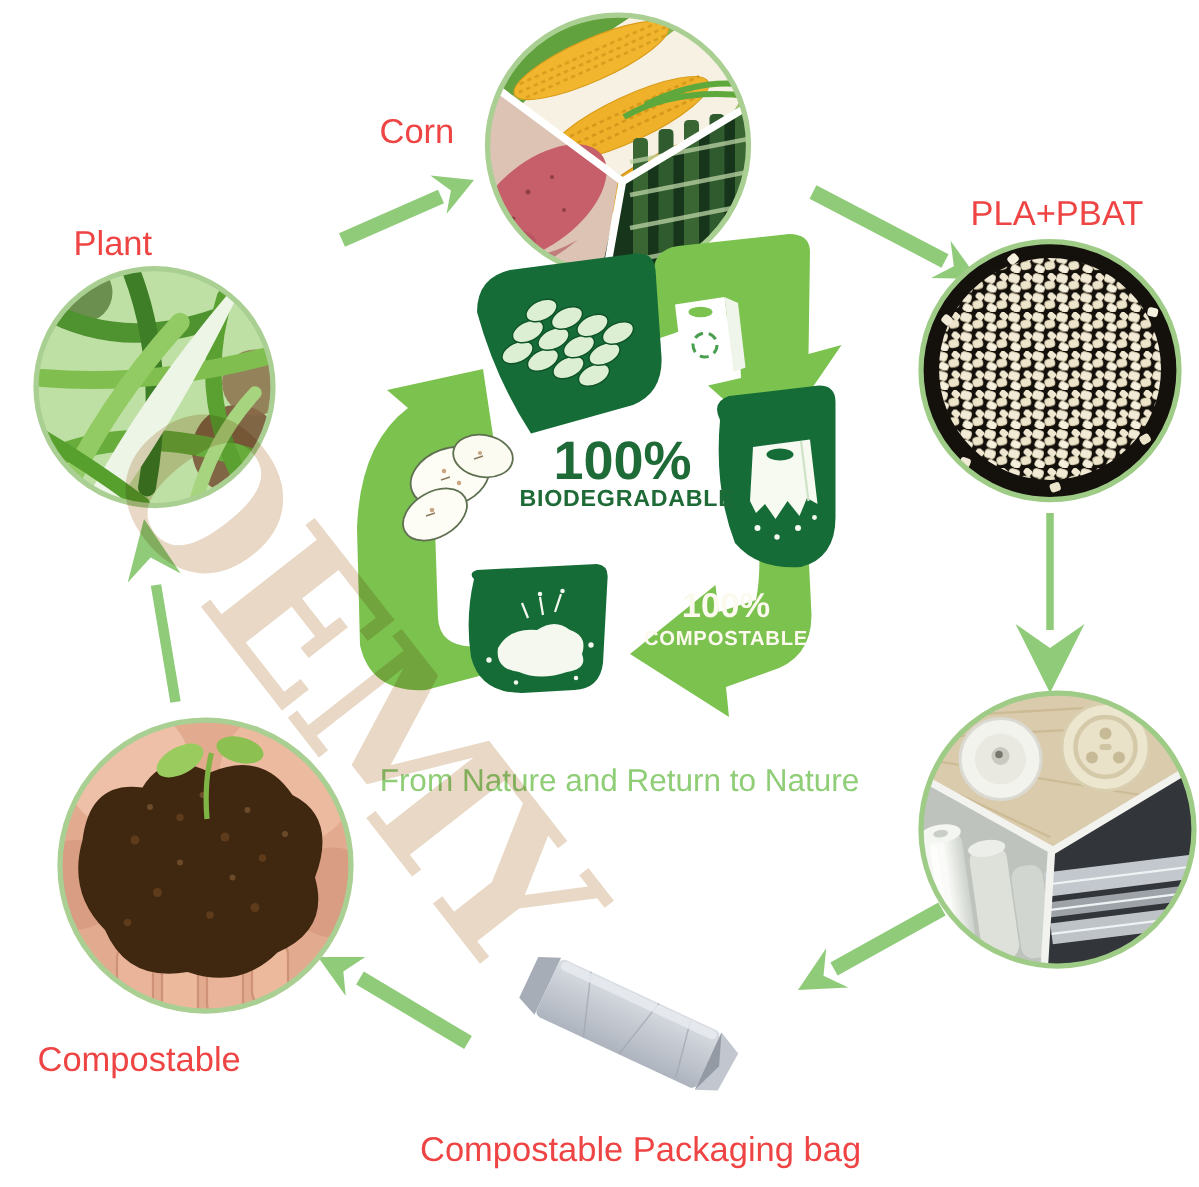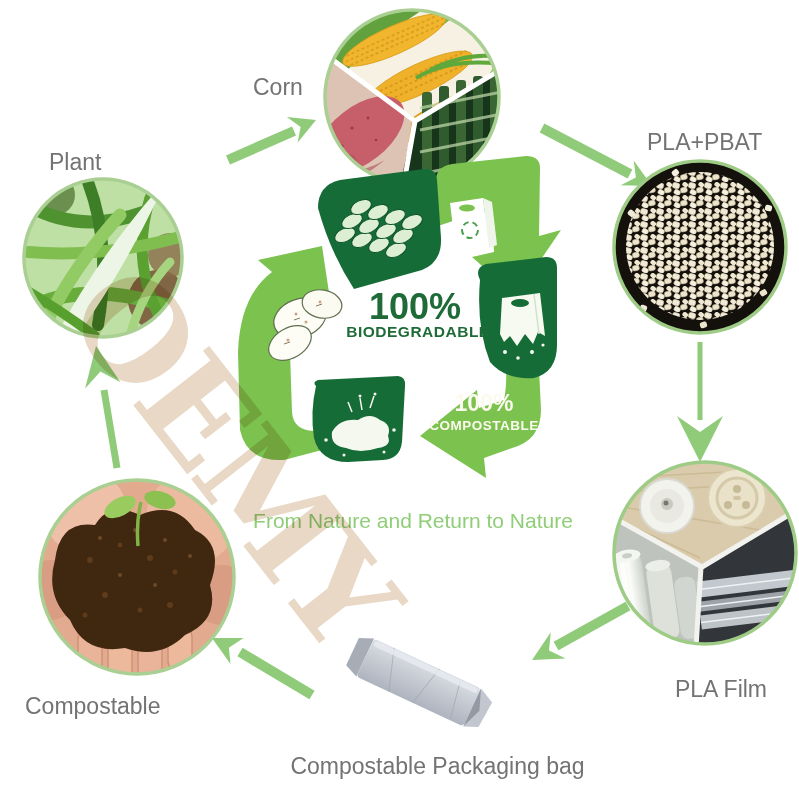--- a/index.html
+++ b/index.html
@@ -1,27 +1,27 @@
 <!DOCTYPE html>
 <html><head>
 <meta charset="utf-8">
 <style>
   html,body { margin:0; padding:0; }
   body {
     width:799px; height:791px; position:relative; overflow:hidden;
     background:#ffffff; font-family:"Liberation Sans", sans-serif;
   }
   svg.scene { position:absolute; left:0; top:0; z-index:1; }
-  .label { position:absolute; z-index:2; color:#737373; font-size:23px; line-height:26px; }
+  .label { position:absolute; z-index:2; color:#ef4444; font-size:23px; line-height:26px; }
   .label-corn    { left:253px; top:74px;  }
   .label-plant   { left:49px;  top:149px; }
   .label-pla     { left:647px; top:129px;text-align:center; }
   .label-film    { left:650px; top:670px; width:142px; text-align:center; line-height:38px; }
   .label-soil    { left:25px;  top:687px; line-height:38px; }
-  .label-bag     { left:280px; top:753px; width:315px; text-align:center; }
+  .label-bag     { left:280px; top:753px; width:315px; text-align:left; }
   .caption { position:absolute; left:230px; top:504px; width:366px; z-index:2;
              text-align:center; color:#8FCE77; font-size:21px; line-height:33px; }
   .watermark {
     position:absolute; left:160px; top:238px; z-index:5; pointer-events:none;
     font-family:"DejaVu Serif", serif; font-weight:bold;
     font-size:132px; letter-spacing:-6px; color:#D8BE9E; opacity:0.6;
     mix-blend-mode:multiply; transform:rotate(52deg); transform-origin:0 0;
   }
 </style>
 </head>
@@ -336,21 +336,20 @@
     <path d="M382,662 L396,704 M432,662 L422,704 M456,664 L463,702" stroke="#A0A6B0" stroke-width="1" opacity="0.7"></path>
     <rect x="362" y="663" width="114" height="6" rx="3" fill="#E8EBF0" opacity="0.8"></rect>
   </g>
 </svg>
 
 <div class="label label-corn">Corn</div>
 <div class="label label-plant">Plant</div>
 <div class="label label-pla">PLA+PBAT</div>
 
 <div class="label label-film">
-  <div>PLA Film</div>
 </div>
 
 <div class="label label-soil">
   <div>Compostable</div>
 </div>
 
 <div class="label label-bag">Compostable Packaging bag</div>
 
 <div class="caption">
   <div>From Nature and Return to Nature</div>

